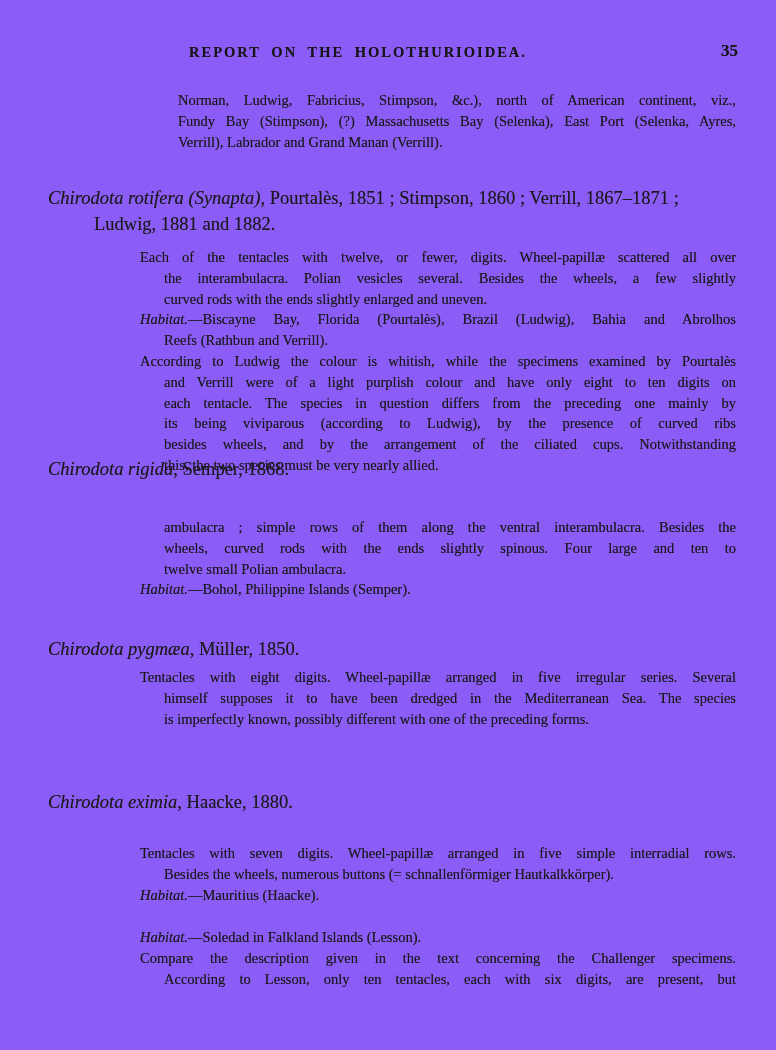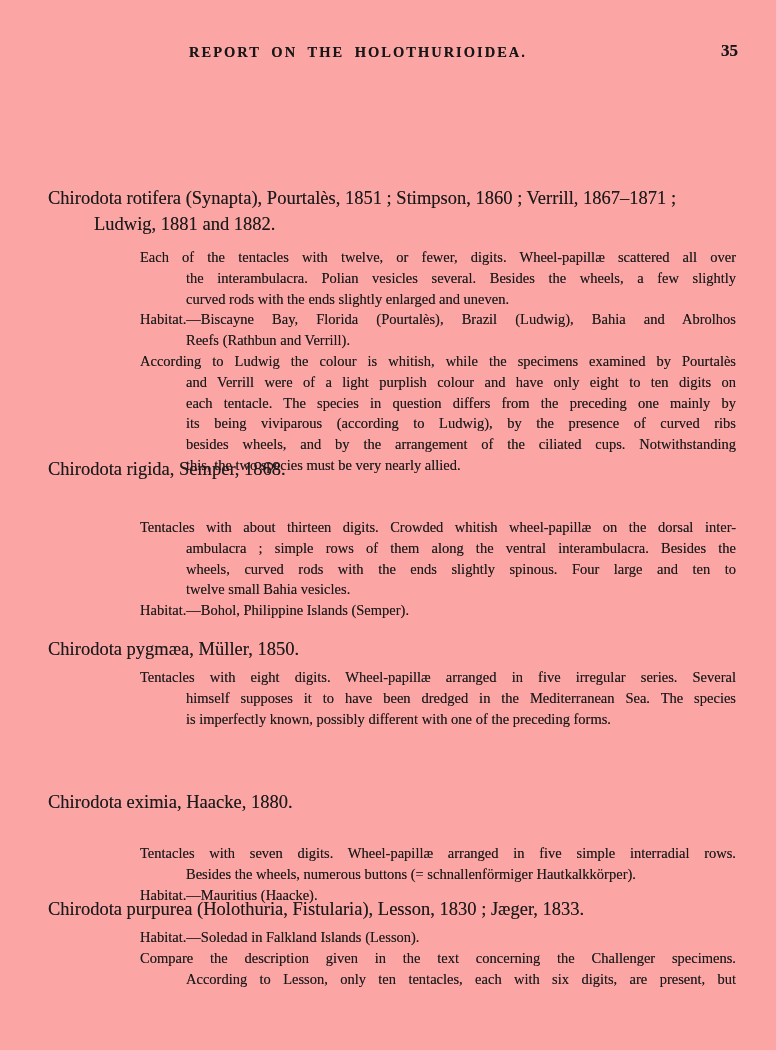--- a/index.html
+++ b/index.html
@@ -1,17 +1,17 @@
 <!DOCTYPE html>
 <html><head>
 <meta charset="utf-8">
 <style>
   html,body{margin:0;padding:0;background:#e9e9e7;}
   .page{
-    position:relative;width:776px;height:1050px;background:#fca5a5;
+    position:relative;width:776px;height:1050px;background:#8b5cf6;
     font-family:"Liberation Serif", serif;color:#1a1a1a;overflow:hidden;
     margin:0 auto;
   }
   
   .rh-title{
     position:absolute;top:44px;left:0;width:716px;text-align:center;
     font-size:14.5px;font-weight:bold;letter-spacing:2px;word-spacing:5px;
     color:#161616;text-shadow:0 0 .4px rgba(20,20,20,.5);
   }
   .rh-num{
@@ -24,31 +24,36 @@
     white-space:nowrap;text-shadow:0 0 .4px rgba(20,20,20,.5);
   }
   .hl2{margin-left:46px;}
   
   .para{
     position:absolute;font-size:14.5px;line-height:20.8px;
     text-shadow:0 0 .4px rgba(20,20,20,.55);
   }
   .ln{white-space:nowrap;text-align:justify;}
   .ln.j{text-align-last:justify;}
-  .ln.c{margin-left:46px;}
-  .it{}
+  .ln.c{margin-left:24px;}
+  .it{font-style:italic;}
 </style>
 </head>
 <body>
 
 <div class="page">
 
   <div class="rh-title">REPORT ON THE HOLOTHURIOIDEA.</div>
   <div class="rh-num">35</div>
 
+  <div class="para" style="top:90px;left:178px;width:558px">
+    <div class="ln j">Norman, Ludwig, Fabricius, Stimpson, &amp;c.), north of American continent, viz.,</div>
+    <div class="ln j">Fundy Bay (Stimpson), (?) Massachusetts Bay (Selenka), East Port (Selenka, Ayres,</div>
+    <div class="ln">Verrill), Labrador and Grand Manan (Verrill).</div>
+  </div>
 
 
   <div class="heading" style="top:185px">
     <div><span class="it">Chirodota rotifera (Synapta)</span><span>, Pourtalès, 1851 ; Stimpson, 1860 ; Verrill, 1867–1871 ;</span></div>
     <div class="hl2">Ludwig, 1881 and 1882.</div>
   </div>
   <div class="para" style="top:247px;left:140px;width:596px">
     <div class="ln j">Each of the tentacles with twelve, or fewer, digits.  Wheel-papillæ scattered all over</div>
     <div class="ln c j">the interambulacra.  Polian vesicles several.  Besides the wheels, a few slightly</div>
     <div class="ln c">curved rods with the ends slightly enlarged and uneven.</div>
@@ -59,24 +64,23 @@
     <div class="ln c j">each tentacle.  The species in question differs from the preceding one mainly by</div>
     <div class="ln c j">its being viviparous (according to Ludwig), by the presence of curved ribs</div>
     <div class="ln c j">besides wheels, and by the arrangement of the ciliated cups.  Notwithstanding</div>
     <div class="ln c">this, the two species must be very nearly allied.</div>
   </div>
 
   <div class="heading" style="top:456px">
     <div><span class="it">Chirodota rigida</span><span>, Semper, 1868.</span></div>
   </div>
   <div class="para" style="top:517px;left:140px;width:596px">
-    <div class="ln j">Tentacles with about thirteen digits.  Crowded whitish wheel-papillæ on the dorsal inter-</div>
     <div class="ln c j">ambulacra ; simple rows of them along the ventral interambulacra.  Besides the</div>
     <div class="ln c j">wheels, curved rods with the ends slightly spinous.  Four large and ten to</div>
-    <div class="ln c">twelve small Bahia vesicles.</div>
+    <div class="ln c">twelve small Polian ambulacra.</div>
     <div class="ln"><span class="it">Habitat.</span><span>—Bohol, Philippine Islands (Semper).</span></div>
   </div>
 
   <div class="heading" style="top:636px">
     <div><span class="it">Chirodota pygmæa</span><span>, Müller, 1850.</span></div>
   </div>
   <div class="para" style="top:667px;left:140px;width:596px">
     <div class="ln j">Tentacles with eight digits.  Wheel-papillæ arranged in five irregular series.  Several</div>
     <div class="ln c j">himself supposes it to have been dredged in the Mediterranean Sea.  The species</div>
     <div class="ln c">is imperfectly known, possibly different with one of the preceding forms.</div>
@@ -84,22 +88,19 @@
 
   <div class="heading" style="top:789px">
     <div><span class="it">Chirodota eximia</span><span>, Haacke, 1880.</span></div>
   </div>
   <div class="para" style="top:843px;left:140px;width:596px">
     <div class="ln j">Tentacles with seven digits.  Wheel-papillæ arranged in five simple interradial rows.</div>
     <div class="ln c">Besides the wheels, numerous buttons (= schnallenförmiger Hautkalkkörper).</div>
     <div class="ln"><span class="it">Habitat.</span><span>—Mauritius (Haacke).</span></div>
   </div>
 
-  <div class="heading" style="top:896px">
-    <div><span class="it">Chirodota purpurea (Holothuria, Fistularia)</span><span>, Lesson, 1830 ; Jæger, 1833.</span></div>
-  </div>
   <div class="para" style="top:927px;left:140px;width:596px">
     <div class="ln"><span class="it">Habitat.</span><span>—Soledad in Falkland Islands (Lesson).</span></div>
     <div class="ln j">Compare the description given in the text concerning the Challenger specimens.</div>
     <div class="ln c j">According to Lesson, only ten tentacles, each with six digits, are present, but</div>
   </div>
 
 </div>
 
 </body></html>

